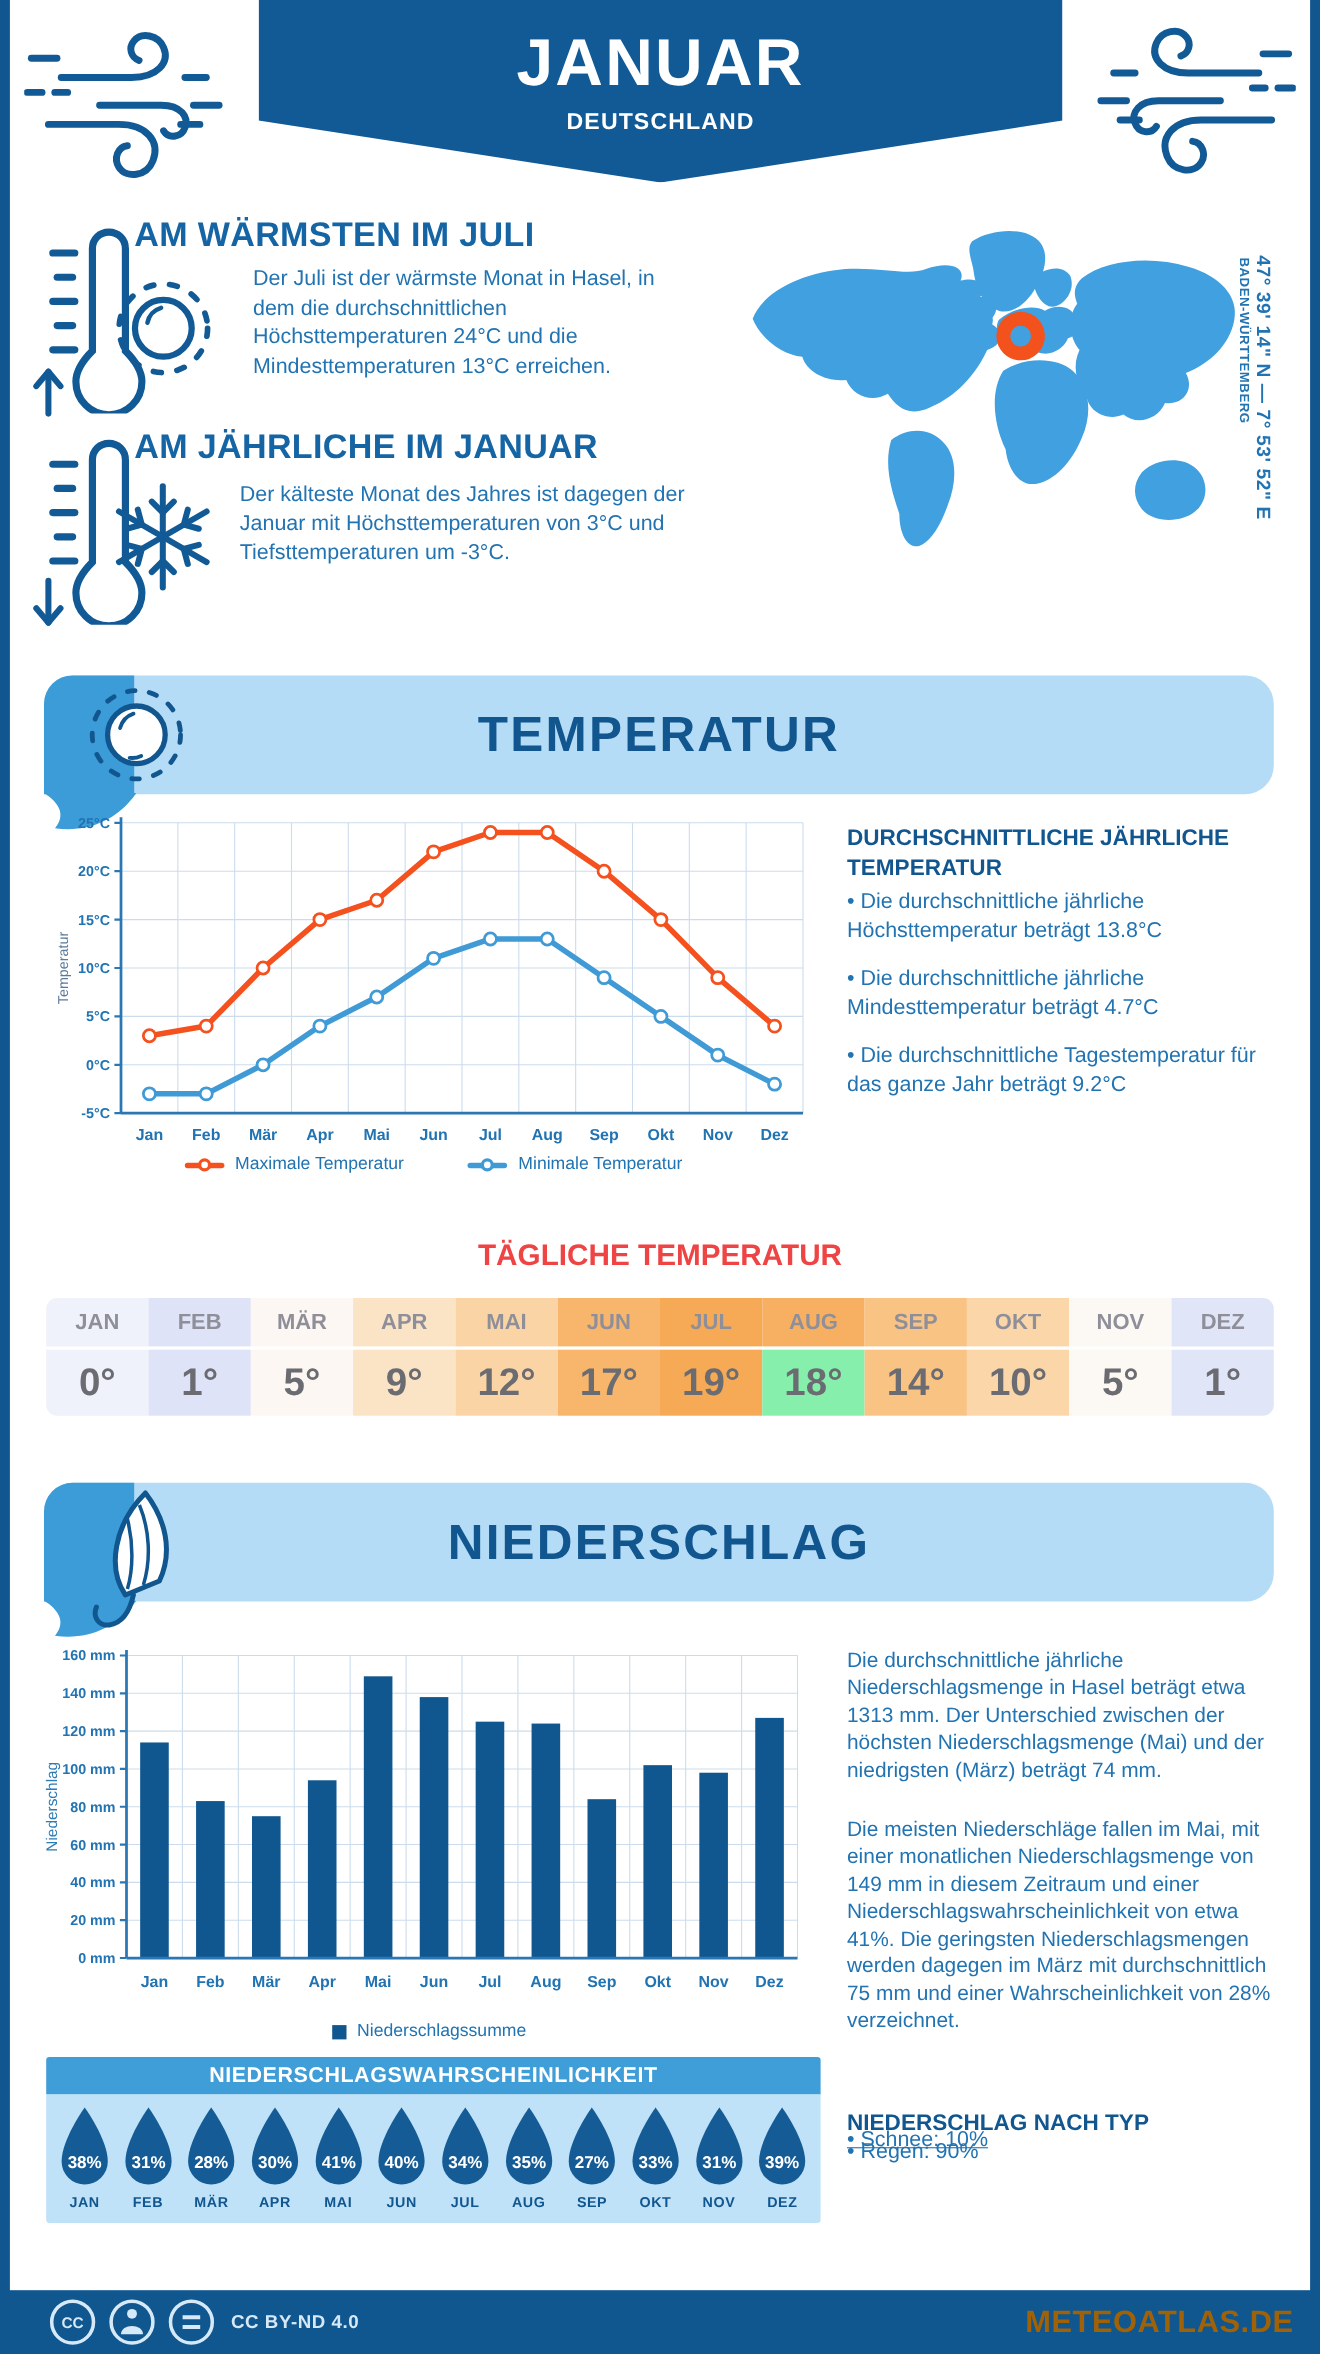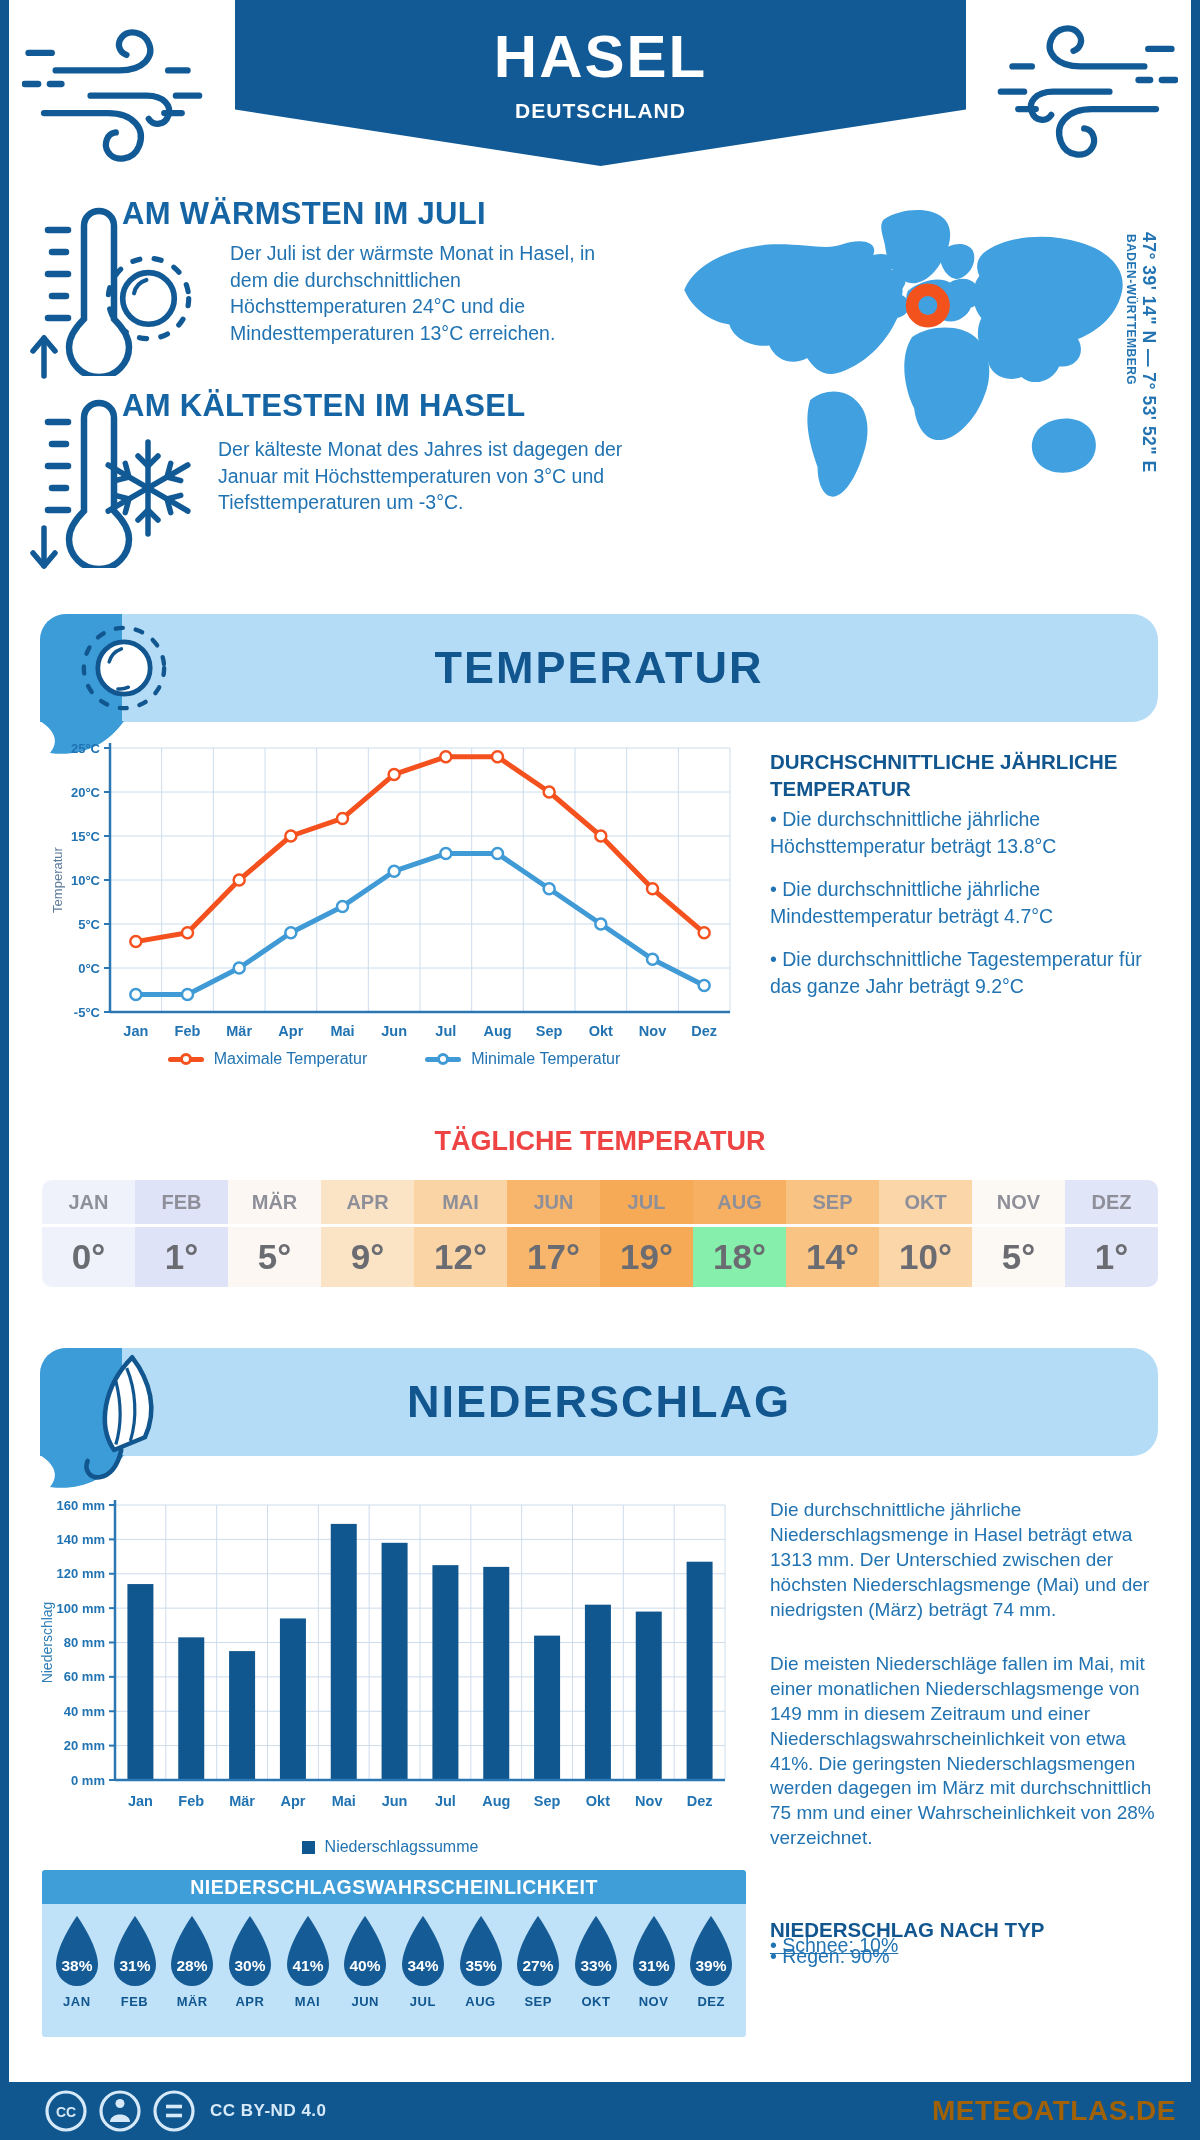--- a/index.html
+++ b/index.html
@@ -46,21 +46,21 @@
   .dt-m{height:44px;line-height:44px;text-align:center;font-size:20px;font-weight:700;color:#8f8f9a;}
   .dt-v{height:60px;line-height:60px;text-align:center;font-size:35px;font-weight:700;color:#6b6c72;}
   .dt-col:first-child .dt-m{border-top-left-radius:10px;}
   .dt-col:first-child .dt-v{border-bottom-left-radius:10px;}
   .dt-col:last-child .dt-m{border-top-right-radius:10px;}
   .dt-col:last-child .dt-v{border-bottom-right-radius:10px;}
   
   .prob-box{position:absolute;left:42px;top:1870px;width:704px;}
   .prob-head{height:34px;line-height:34px;background:#3f9dd8;color:#fff;text-align:center;
     font-size:19.5px;font-weight:700;letter-spacing:.5px;border-radius:3px 3px 0 0;}
-  .prob-body{background:#bfe2f8;padding:10px 6px 28px;display:flex;border-radius:0 0 3px 3px;}
+  .prob-body{background:#bfe2f8;padding:10px 6px 12px;display:flex;border-radius:0 0 3px 3px;}
   .drop-cell{flex:1;text-align:center;}
   .drop-svg{width:46px;height:74px;display:block;margin:0 auto;}
   .drop-month{margin-top:6px;font-size:13px;font-weight:700;color:#11568f;letter-spacing:.5px;}
   
   .footer{position:absolute;left:0;top:2082px;width:1200px;height:58px;background:#10568f;}
   .license{position:absolute;left:210px;top:2082px;height:58px;line-height:58px;font-size:17px;
     font-weight:700;color:#d6e9f8;letter-spacing:.5px;}
   .site{position:absolute;right:24px;top:2082px;height:58px;line-height:58px;font-size:28px;
     font-weight:800;color:#a16207;letter-spacing:.5px;}
   svg text{font-family:"Liberation Sans",sans-serif;}
@@ -94,21 +94,21 @@
       <path d="M34,52 H100 C124,52 136,38 130,24 C125,12 109,9 102,18 C97,24 99,33 107,36"></path>
       <path d="M70,78 H128 C146,78 154,89 150,99 C147,108 135,110 130,102"></path>
       <path d="M22,96 H88 C114,96 127,112 120,130 C114,145 95,147 88,136 C83,128 87,117 96,116"></path>
       <path d="M150,52 h20"></path>
         <path d="M158,78 h24"></path>
         <path d="M146,96 h18"></path>
     </g>
   </svg>
 
   <div class="title-banner">
-    <div class="t1">HASEL</div>
+    <div class="t1">JANUAR</div>
     <div class="t2">DEUTSCHLAND</div>
   </div>
 
   <div class="geo">
     <span class="coords">47° 39' 14" N — 7° 53' 52" E</span>
     <span class="region">BADEN-WÜRTTEMBERG</span>
   </div>
 
   <svg class="abs" style="left:662px;top:190px;width:475px;height:315px;" viewBox="0 0 440 300">
     <g fill="#41a0e0">
@@ -160,21 +160,21 @@
       <path d="M44,20 C44,11 51,5 59,5 C67,5 74,11 74,20 L74,113 C83,122 89,131 89,141 A30,30 0 1,1 29,141 C29,131 35,122 44,113 Z"></path>
     </g>
   </svg>
   <svg class="abs" style="left:26px;top:522px;width:36px;height:52px;" viewBox="0 0 36 52">
     <g fill="none" stroke="#125a96" stroke-width="5.5" stroke-linecap="round">
       <path d="M18,6 L18,42"></path>
         <path d="M7,31 L18,44"></path>
         <path d="M29,31 L18,44"></path>
     </g>
   </svg>
-  <div class="sec-title" style="left:122px;top:388px;">AM KÄLTESTEN IM HASEL</div>
+  <div class="sec-title" style="left:122px;top:388px;">AM JÄHRLICHE IM JANUAR</div>
   <svg class="abs" style="left:96px;top:436px;width:104px;height:104px;" viewBox="0 0 104 104">
     <g fill="none" stroke="#125a96" stroke-width="5.5" stroke-linecap="round" stroke-linejoin="round">
       <line x1="52" y1="6" x2="52" y2="98"></line>
       <line x1="52" y1="6" x2="52" y2="98" transform="rotate(60 52 52)"></line>
       <line x1="52" y1="6" x2="52" y2="98" transform="rotate(120 52 52)"></line>
       <path d="M42,20 L52,30 L62,20"></path>
       <path d="M42,20 L52,30 L62,20" transform="rotate(60 52 52)"></path>
       <path d="M42,20 L52,30 L62,20" transform="rotate(120 52 52)"></path>
       <path d="M42,20 L52,30 L62,20" transform="rotate(180 52 52)"></path>
       <path d="M42,20 L52,30 L62,20" transform="rotate(240 52 52)"></path>

